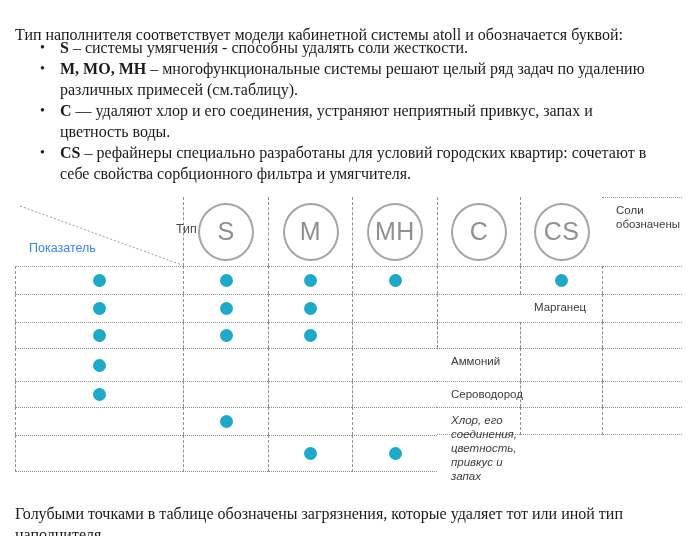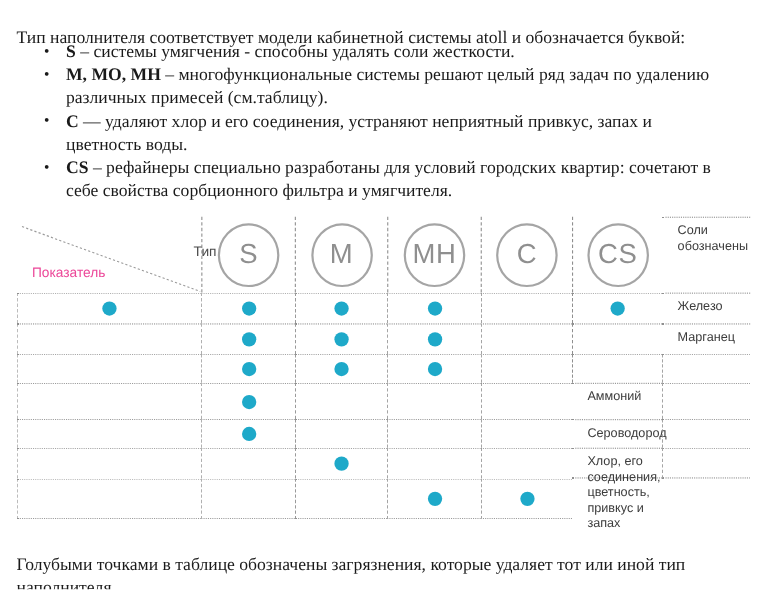--- a/index.html
+++ b/index.html
@@ -43,21 +43,21 @@
     font-family:"Liberation Sans", sans-serif;
     color:var(--label-text,#3c3c3c);
     --dot:#1ea9c9;
     --grid-line:#8f8f8f;
     --circle-stroke:#a5a5a5;
     --circle-text:#8f8f8f;
   }
   .corner{position:relative;}
   .corner .svgwrap{position:absolute;inset:0;}
   .corner-top{position:absolute;left:113px;top:25px;font-size:12.5px;color:#4a4a4a;margin-left:48px;}
-  .corner-bottom{position:absolute;left:14px;top:44px;font-size:12.5px;color:#ec4899;}
+  .corner-bottom{position:absolute;left:14px;top:44px;font-size:12.5px;color:#3b82f6;}
   .colhead{
     border-left:1px dashed var(--grid-line,#8f8f8f);
     display:flex;align-items:center;justify-content:center;
   }
   .circle{
     width:52px;height:54px;
     border:2px solid var(--circle-stroke,#a5a5a5);
     border-radius:50%;
     color:var(--circle-text,#8f8f8f);
     font-size:25px;letter-spacing:0.5px;
@@ -67,21 +67,21 @@
     border-top:1px dotted var(--grid-line,#8f8f8f);
     font-size:11.5px;line-height:14px;
     padding:5px 4px 0 14px;
     box-sizing:border-box;
   }
   .datacell{
     border-top:1px dotted var(--grid-line,#8f8f8f);
     border-left:1px dashed var(--grid-line,#8f8f8f);
     display:flex;align-items:center;justify-content:center;
   }
-  .lastrow{border-bottom:1px dotted var(--grid-line,#8f8f8f);}
+  .lastrow{border-bottom:1px dotted var(--grid-line,#8f8f8f);font-style:italic;}
   .dot{
     width:13px;height:13px;border-radius:50%;
     background:var(--dot,#1ea9c9);
   }
 </style>
 </head>
 <body>
 
 <div class="page">
 
@@ -130,21 +130,20 @@
       <div class="datacell">
         <span class="dot"></span>
       </div>
       <div class="datacell">
         <span class="dot"></span>
       </div>
       <div class="datacell"></div>
       <div class="datacell">
         <span class="dot"></span>
       </div>
-      <div class="rowlabel">Железо</div>
       <div class="datacell"></div>
       <div class="datacell">
         <span class="dot"></span>
       </div>
       <div class="datacell">
         <span class="dot"></span>
       </div>
       <div class="datacell">
         <span class="dot"></span>
       </div>

